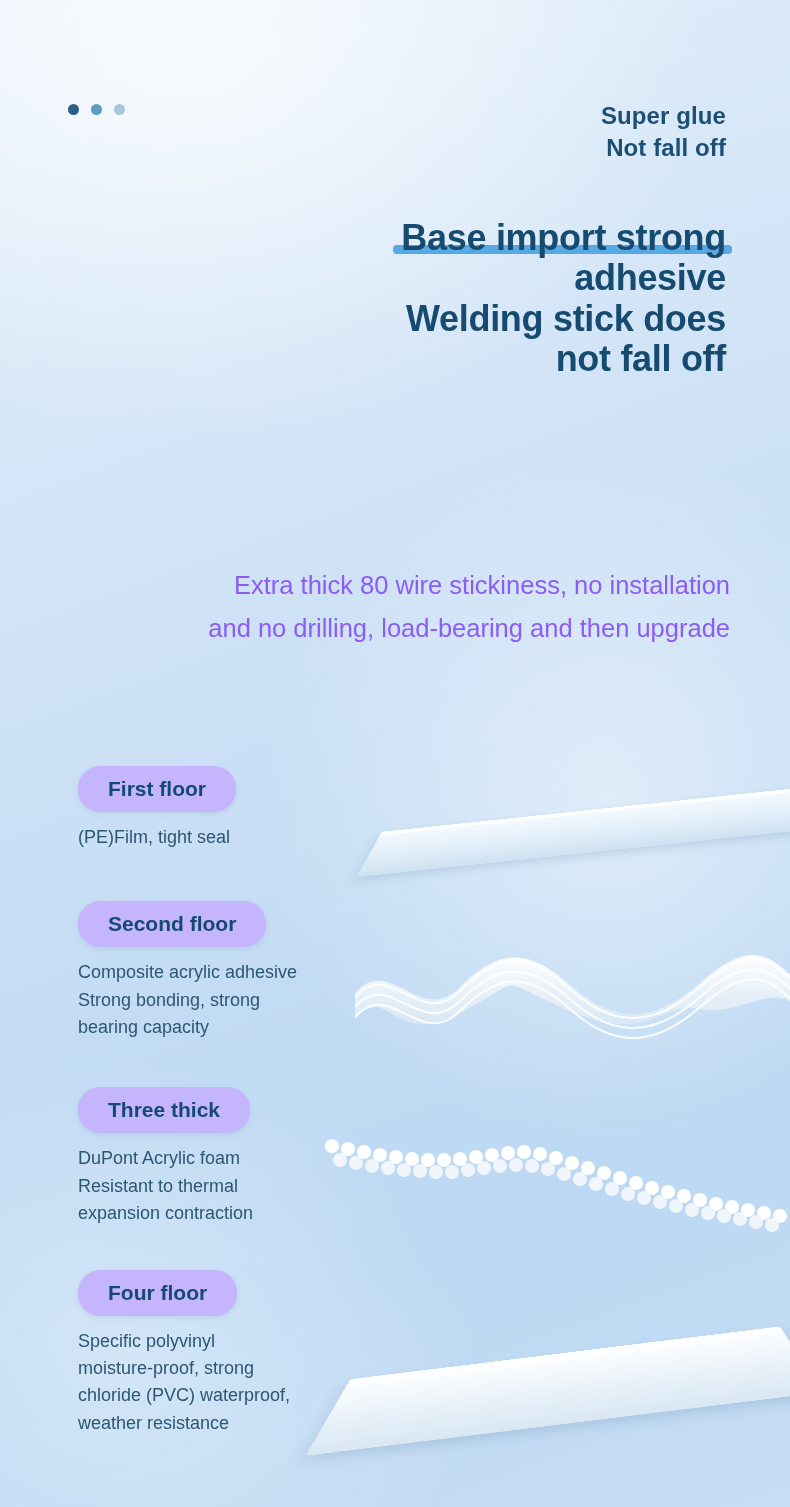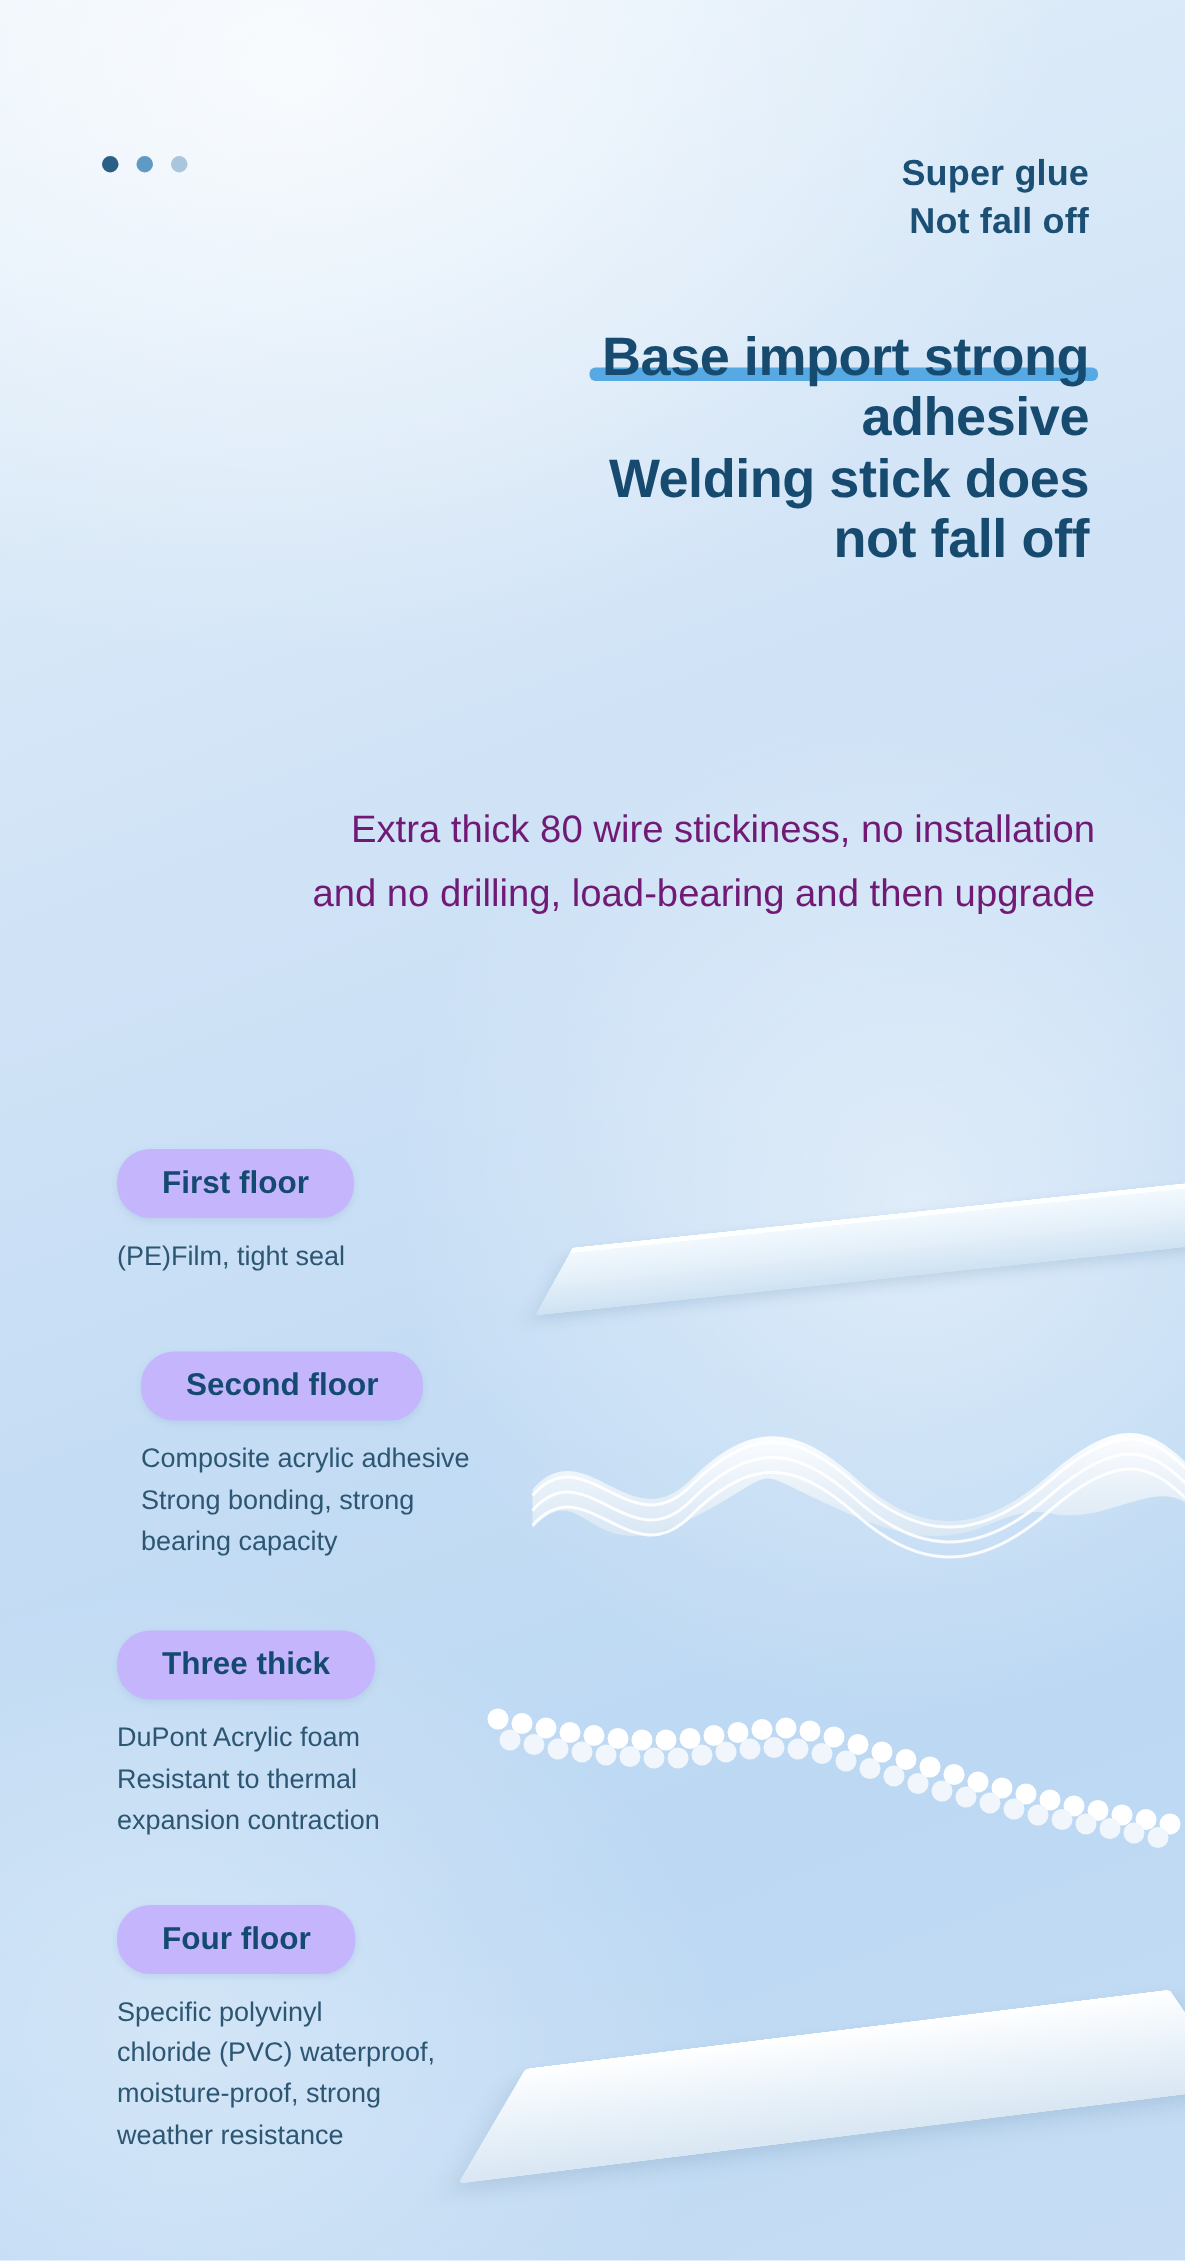--- a/index.html
+++ b/index.html
@@ -101,26 +101,26 @@
   }
   .headline .line.first .hl-text {
     position: relative;
     z-index: 1;
   }
 
   
   .subhead {
     position: absolute;
     right: 60px;
-    top: 532px;
+    top: 564px;
     width: 700px;
     text-align: right;
     font-size: 25.5px;
     line-height: 1.68;
-    color: #701a75;
+    color: #8b5cf6;
     font-weight: 400;
   }
   .subhead div { white-space: nowrap; }
 
   
   .illustration {
     position: absolute;
     left: 300px;
     top: 770px;
     width: 500px;
@@ -195,21 +195,21 @@
   .desc {
     margin: 12px 0 0 78px;
     font-size: 18px;
     line-height: 1.52;
     color: #2d5673;
     max-width: 270px;
   }
   .desc div { white-space: nowrap; }
 
   .c1 { margin-top: 0px; }
-  .c2 { margin-top: 50px; padding-left: 16px; }
+  .c2 { margin-top: 50px; }
   .c3 { margin-top: 46px; }
   .c4 { margin-top: 42px; }
 </style>
 </head>
 <body>
 
 <div class="sheen-a"></div>
 <div class="sheen-b"></div>
 <div class="sheen-c"></div>
 
@@ -348,19 +348,19 @@
       <div>DuPont Acrylic foam</div>
       <div>Resistant to thermal</div>
       <div>expansion contraction</div>
     </div>
   </div>
 
   <div class="callout c4">
     <div class="pill">Four floor</div>
     <div class="desc">
       <div>Specific polyvinyl</div>
+      <div>moisture-proof, strong</div>
       <div>chloride (PVC) waterproof,</div>
-      <div>moisture-proof, strong</div>
       <div>weather resistance</div>
     </div>
   </div>
 
 </div>
 
 </body></html>

